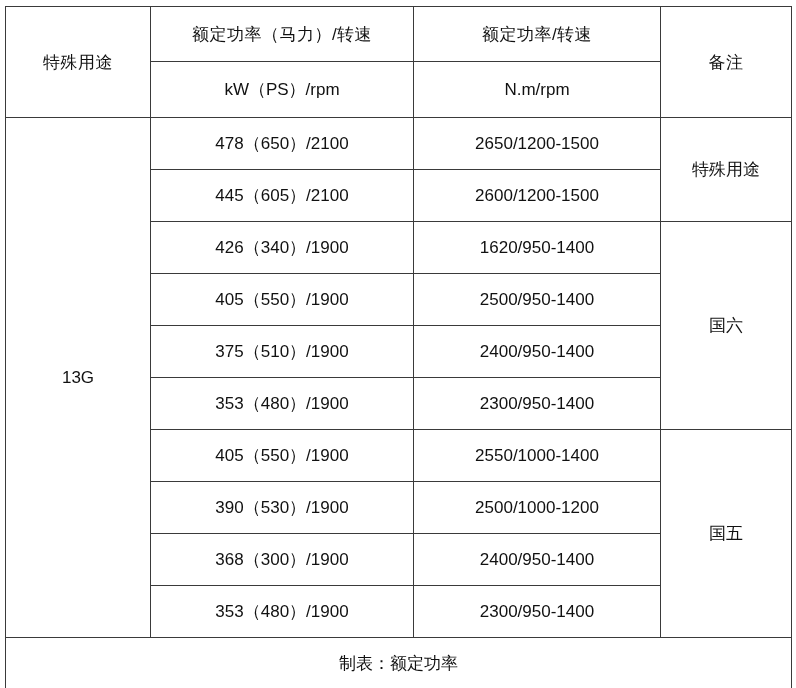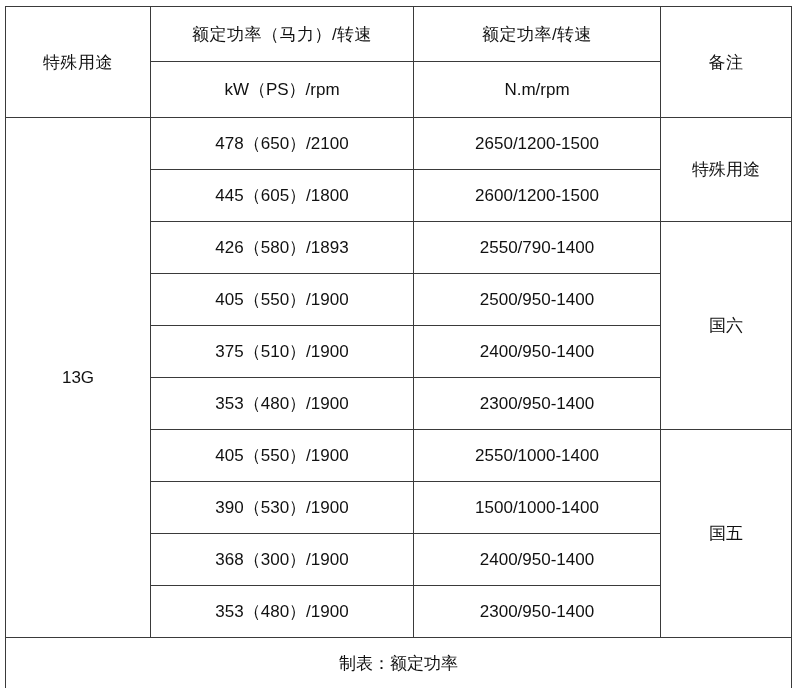--- a/index.html
+++ b/index.html
@@ -97,27 +97,27 @@
         <td class="hdr-sub">N.m/rpm</td>
       </tr>
 
       <tr class="data-row">
         <td class="series-cell" rowspan="10">13G</td>
         <td class="dash-bottom">478（650）/2100</td>
         <td class="dash-bottom">2650/1200-1500</td>
         <td class="remark-cell" rowspan="2">特殊用途</td>
       </tr>
       <tr class="data-row">
-        <td class="dash-top">445（605）/1800</td>
+        <td class="dash-top">445（605）/2100</td>
         <td class="dash-top">2600/1200-1500</td>
       </tr>
 
       <tr class="data-row">
-        <td class="dash-bottom">426（580）/1893</td>
-        <td class="dash-bottom">2550/790-1400</td>
+        <td class="dash-bottom">426（340）/1900</td>
+        <td class="dash-bottom">1620/950-1400</td>
         <td class="remark-cell" rowspan="4">国六</td>
       </tr>
       <tr class="data-row">
         <td class="dash-top dash-bottom">405（550）/1900</td>
         <td class="dash-top dash-bottom">2500/950-1400</td>
       </tr>
       <tr class="data-row">
         <td class="dash-top dash-bottom">375（510）/1900</td>
         <td class="dash-top dash-bottom">2400/950-1400</td>
       </tr>
@@ -126,21 +126,21 @@
         <td class="dash-top">2300/950-1400</td>
       </tr>
 
       <tr class="data-row">
         <td class="dash-bottom">405（550）/1900</td>
         <td class="dash-bottom">2550/1000-1400</td>
         <td class="remark-cell" rowspan="4">国五</td>
       </tr>
       <tr class="data-row">
         <td class="dash-top dash-bottom">390（530）/1900</td>
-        <td class="dash-top dash-bottom">1500/1000-1400</td>
+        <td class="dash-top dash-bottom">2500/1000-1200</td>
       </tr>
       <tr class="data-row">
         <td class="dash-top dash-bottom">368（300）/1900</td>
         <td class="dash-top dash-bottom">2400/950-1400</td>
       </tr>
       <tr class="data-row">
         <td class="dash-top">353（480）/1900</td>
         <td class="dash-top">2300/950-1400</td>
       </tr>
 

